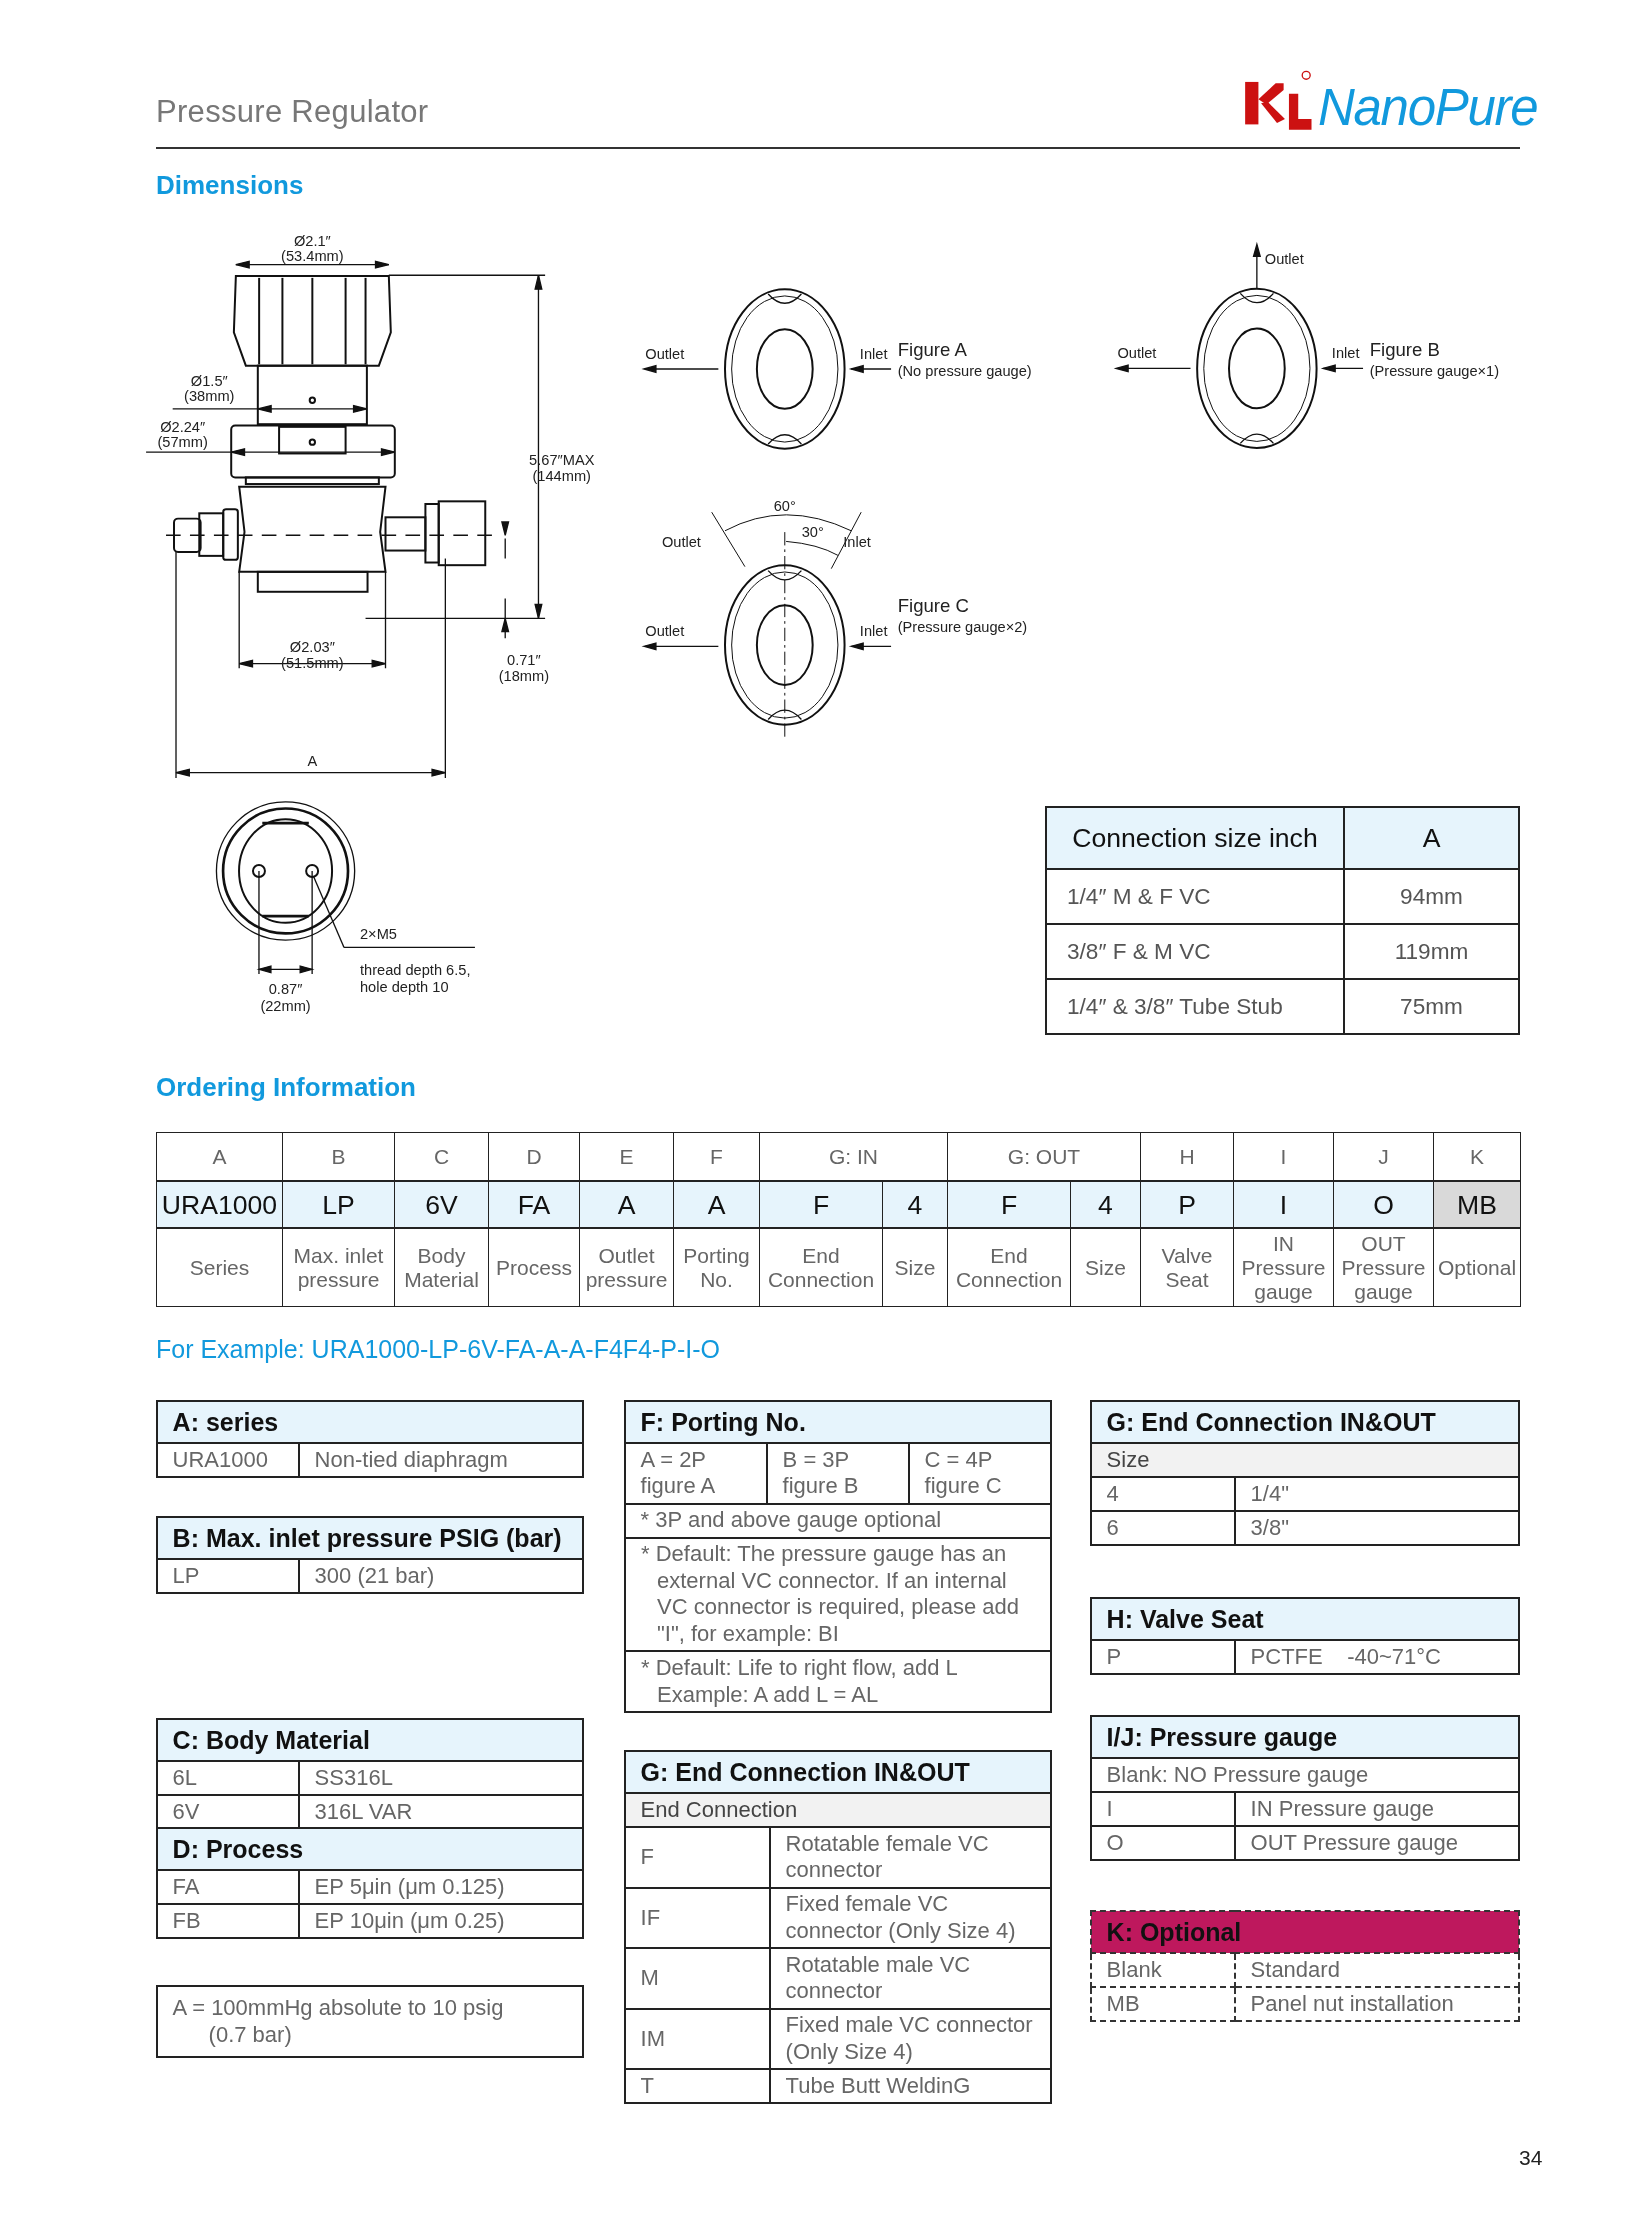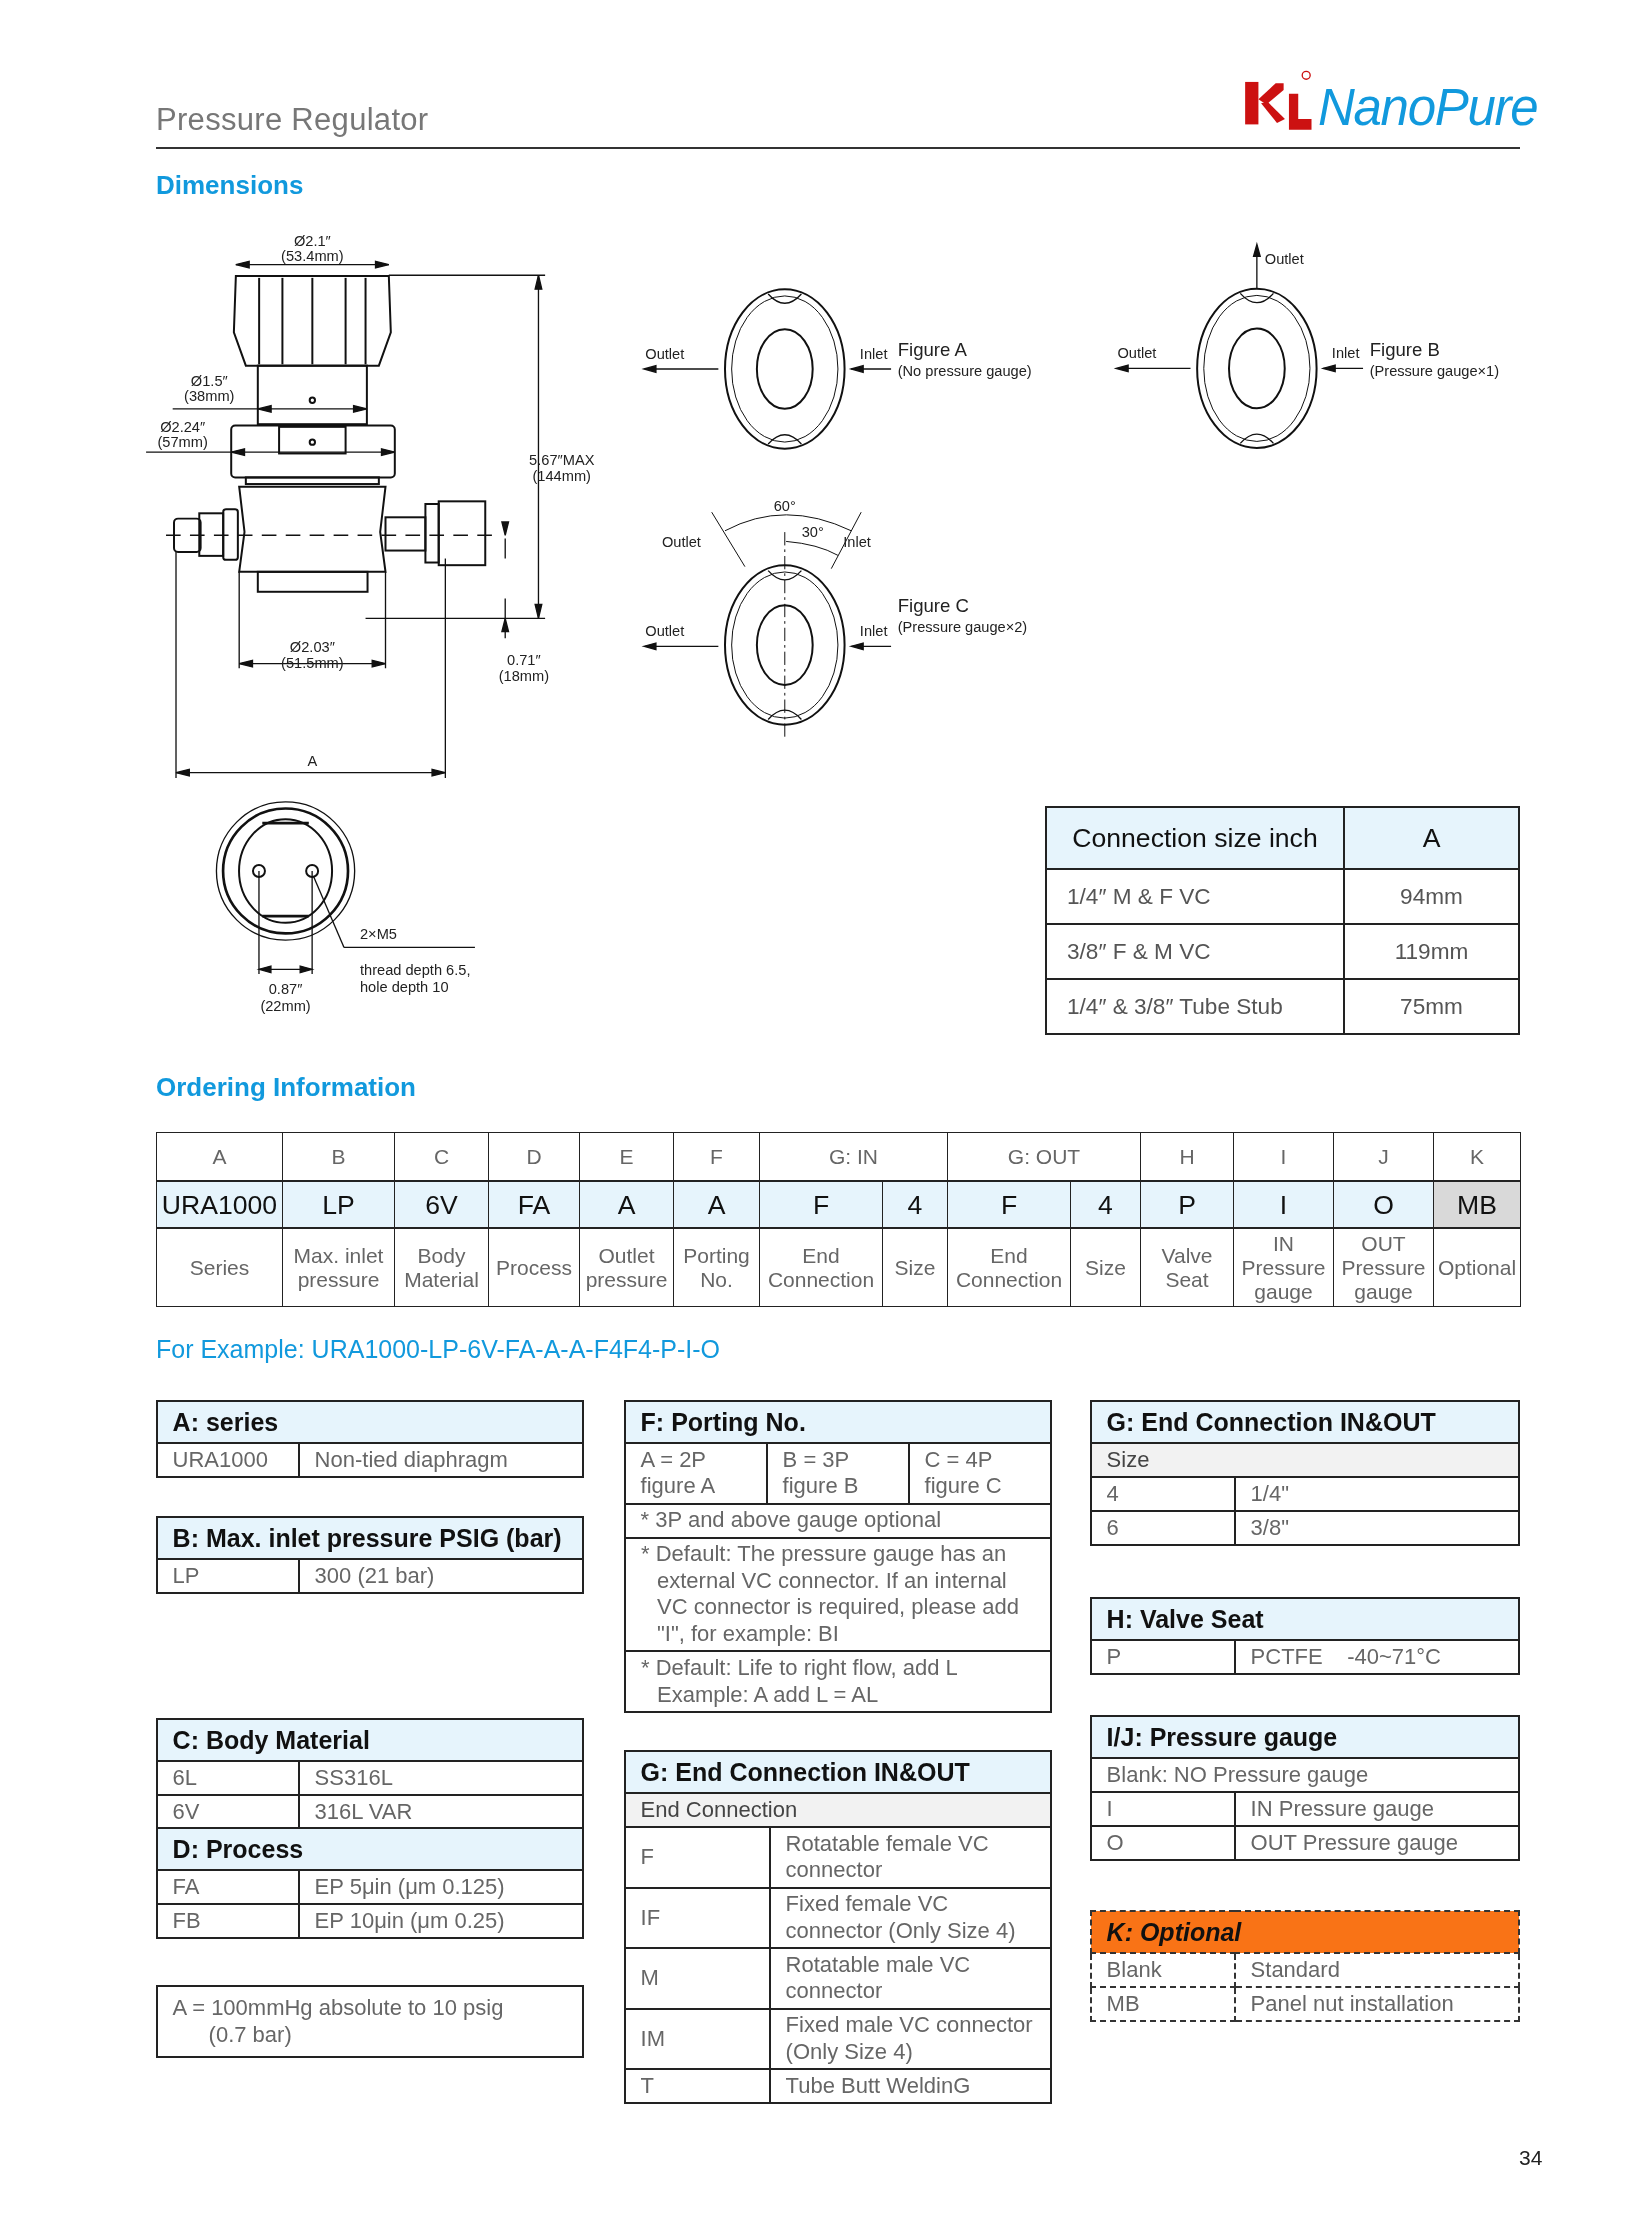--- a/index.html
+++ b/index.html
@@ -1,19 +1,19 @@
 <!DOCTYPE html>
 <html style="font-size:10.6px"><head>
 <meta charset="utf-8">
 <style>
   html, body { margin:0; padding:0; background:#ffffff; }
   body { width:1650px; height:2239px; position:relative; overflow:hidden;
          font-family:"Liberation Sans", "DejaVu Sans", sans-serif; color:#333; }
   .abs { position:absolute; }
-  .hdr-title { left:156px; top:94px; font-size:31px; color:#777; letter-spacing:0.3px;margin-top:8px; }
+  .hdr-title { left:156px; top:94px; font-size:31px; color:#777; letter-spacing:0.3px; }
   .hdr-line { left:156px; top:147px; width:1364px; height:2px; background:#333; }
   .logo { left:1237px; top:66px; width:293px; height:73px; }
   .logo-text { position:absolute; left:81px; top:12px; font-size:51px; font-style:italic; color:#1199dd; letter-spacing:-1.3px; }
   .section-h { font-size:26px; font-weight:bold; color:#1199dd; }
   .drawing { stroke:#111; fill:none; }
   .dim-label { font-family:"Liberation Sans", sans-serif; font-size:22px; fill:#222; }
   .fig-label { font-family:"Liberation Sans", sans-serif; fill:#222; }
 
   table { border-collapse:collapse; }
   .conn-table { left:1045px; top:806px; width:475px; }
@@ -29,21 +29,21 @@
   .order-table tr.desc td { height:77px; }
 
   .example { left:156px; top:1335px; font-size:25px; color:#1199dd; }
 
   .box { position:absolute; }
   .box table { width:100%; table-layout:fixed; }
   .box td { border:2px solid #222; font-size:22px; color:#666; padding:2.7px 14.6px; line-height:26.6px; vertical-align:middle; }
   .box td.h { background:#e6f4fc; color:#111; font-weight:bold; font-size:25px; height:40px; padding:0 14.6px; }
   .box td.sub { background:#f2f2f2; color:#444; }
   .box.dashed td { border:2px dashed #333; }
-  .box.dashed td.h { background:#f97316;font-style:italic; }
+  .box.dashed td.h { background:#be185d; }
   .page-num { left:1519px; top:2146px; font-size:21px; color:#222; }
 </style>
 </head>
 <body>
 
 <div class="abs hdr-title">Pressure Regulator</div>
 <div class="abs logo">
   <svg width="80" height="73" viewBox="0 0 120 110">
     <rect x="12" y="24" width="20" height="64" fill="#cc1111"></rect>
     <path d="M32 50 L58 26 L70 26 L70 36 L44 58 Z" fill="#cc1111"></path>

